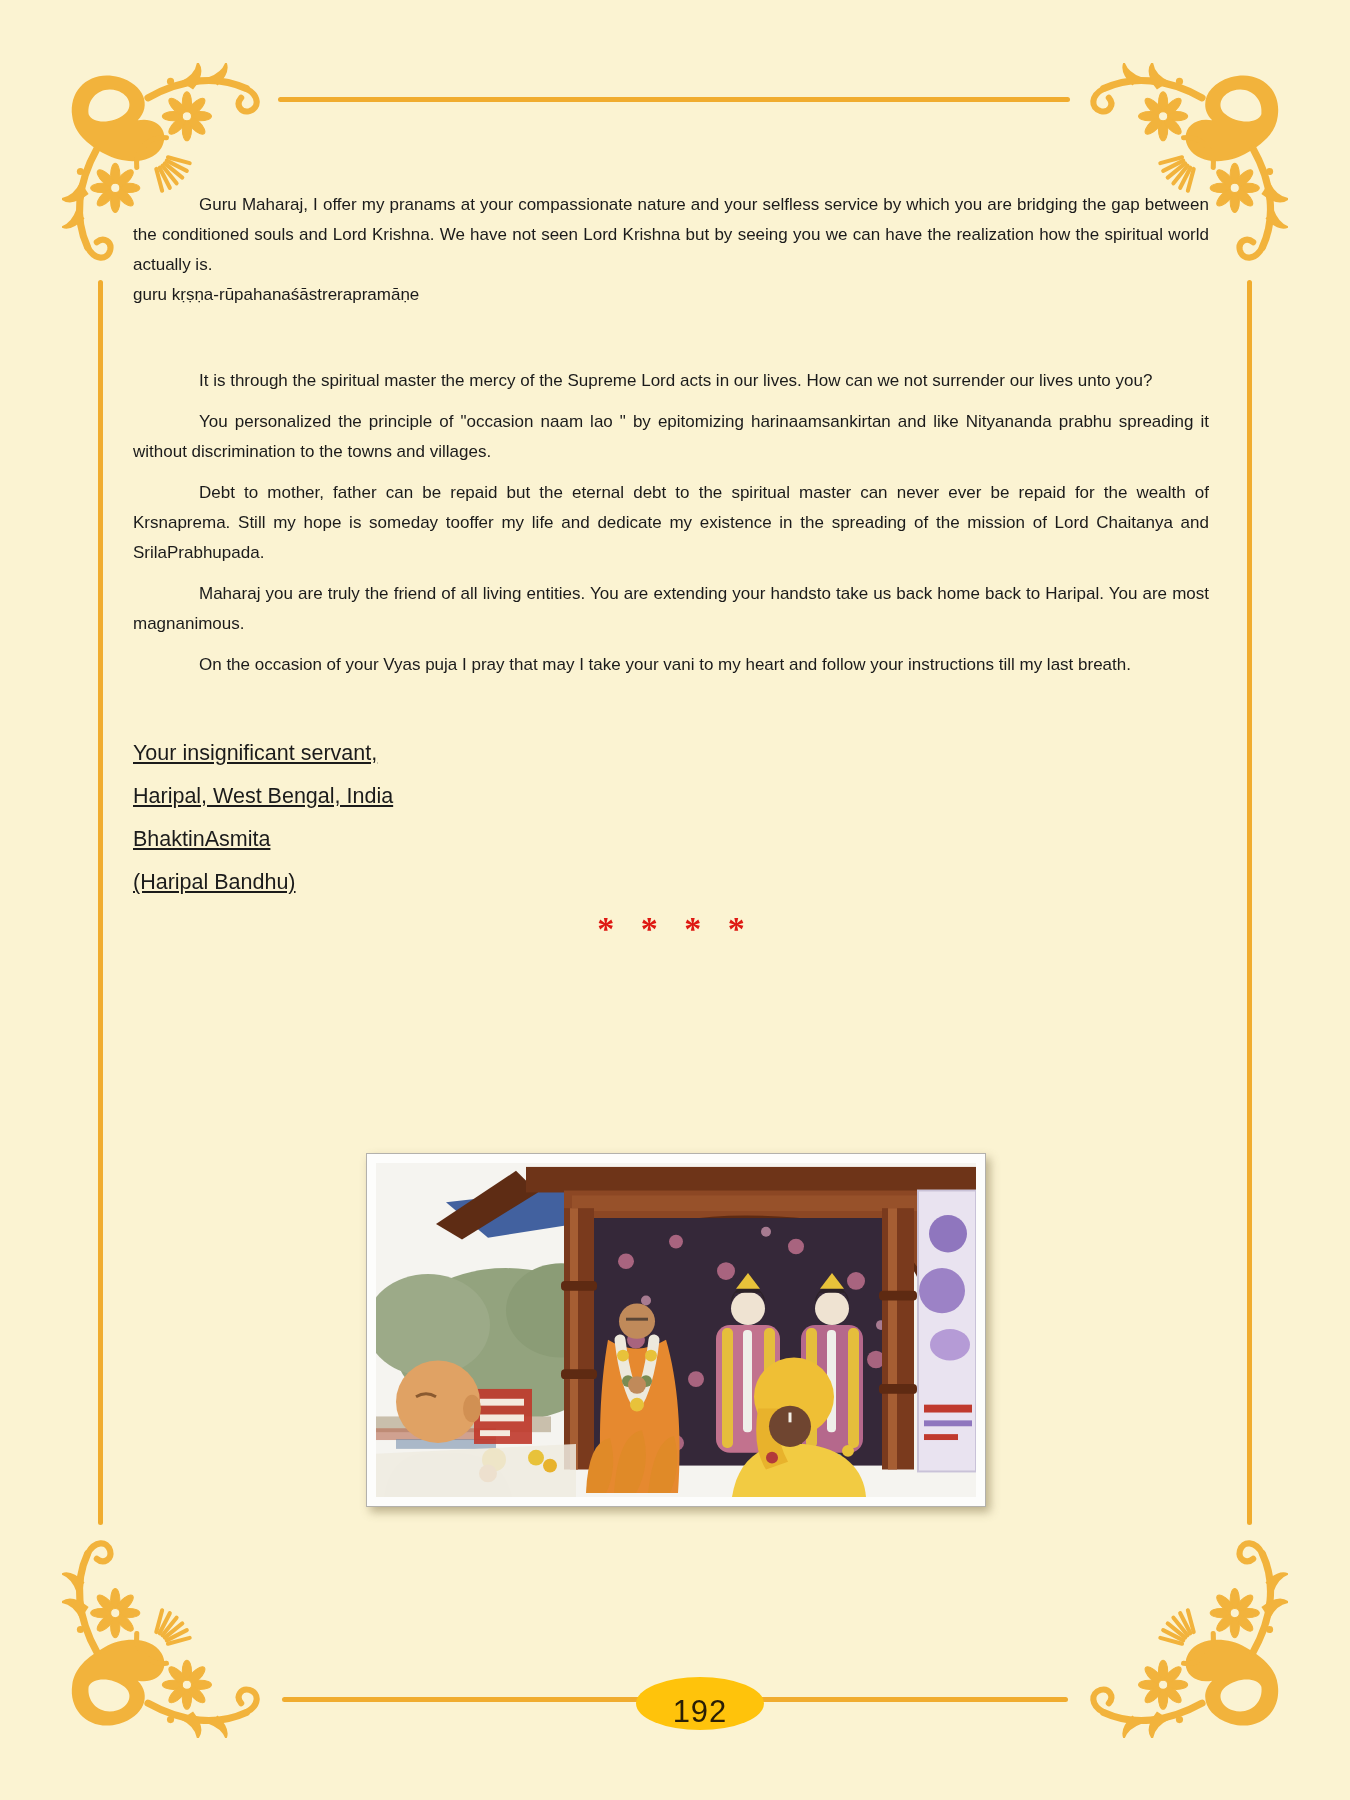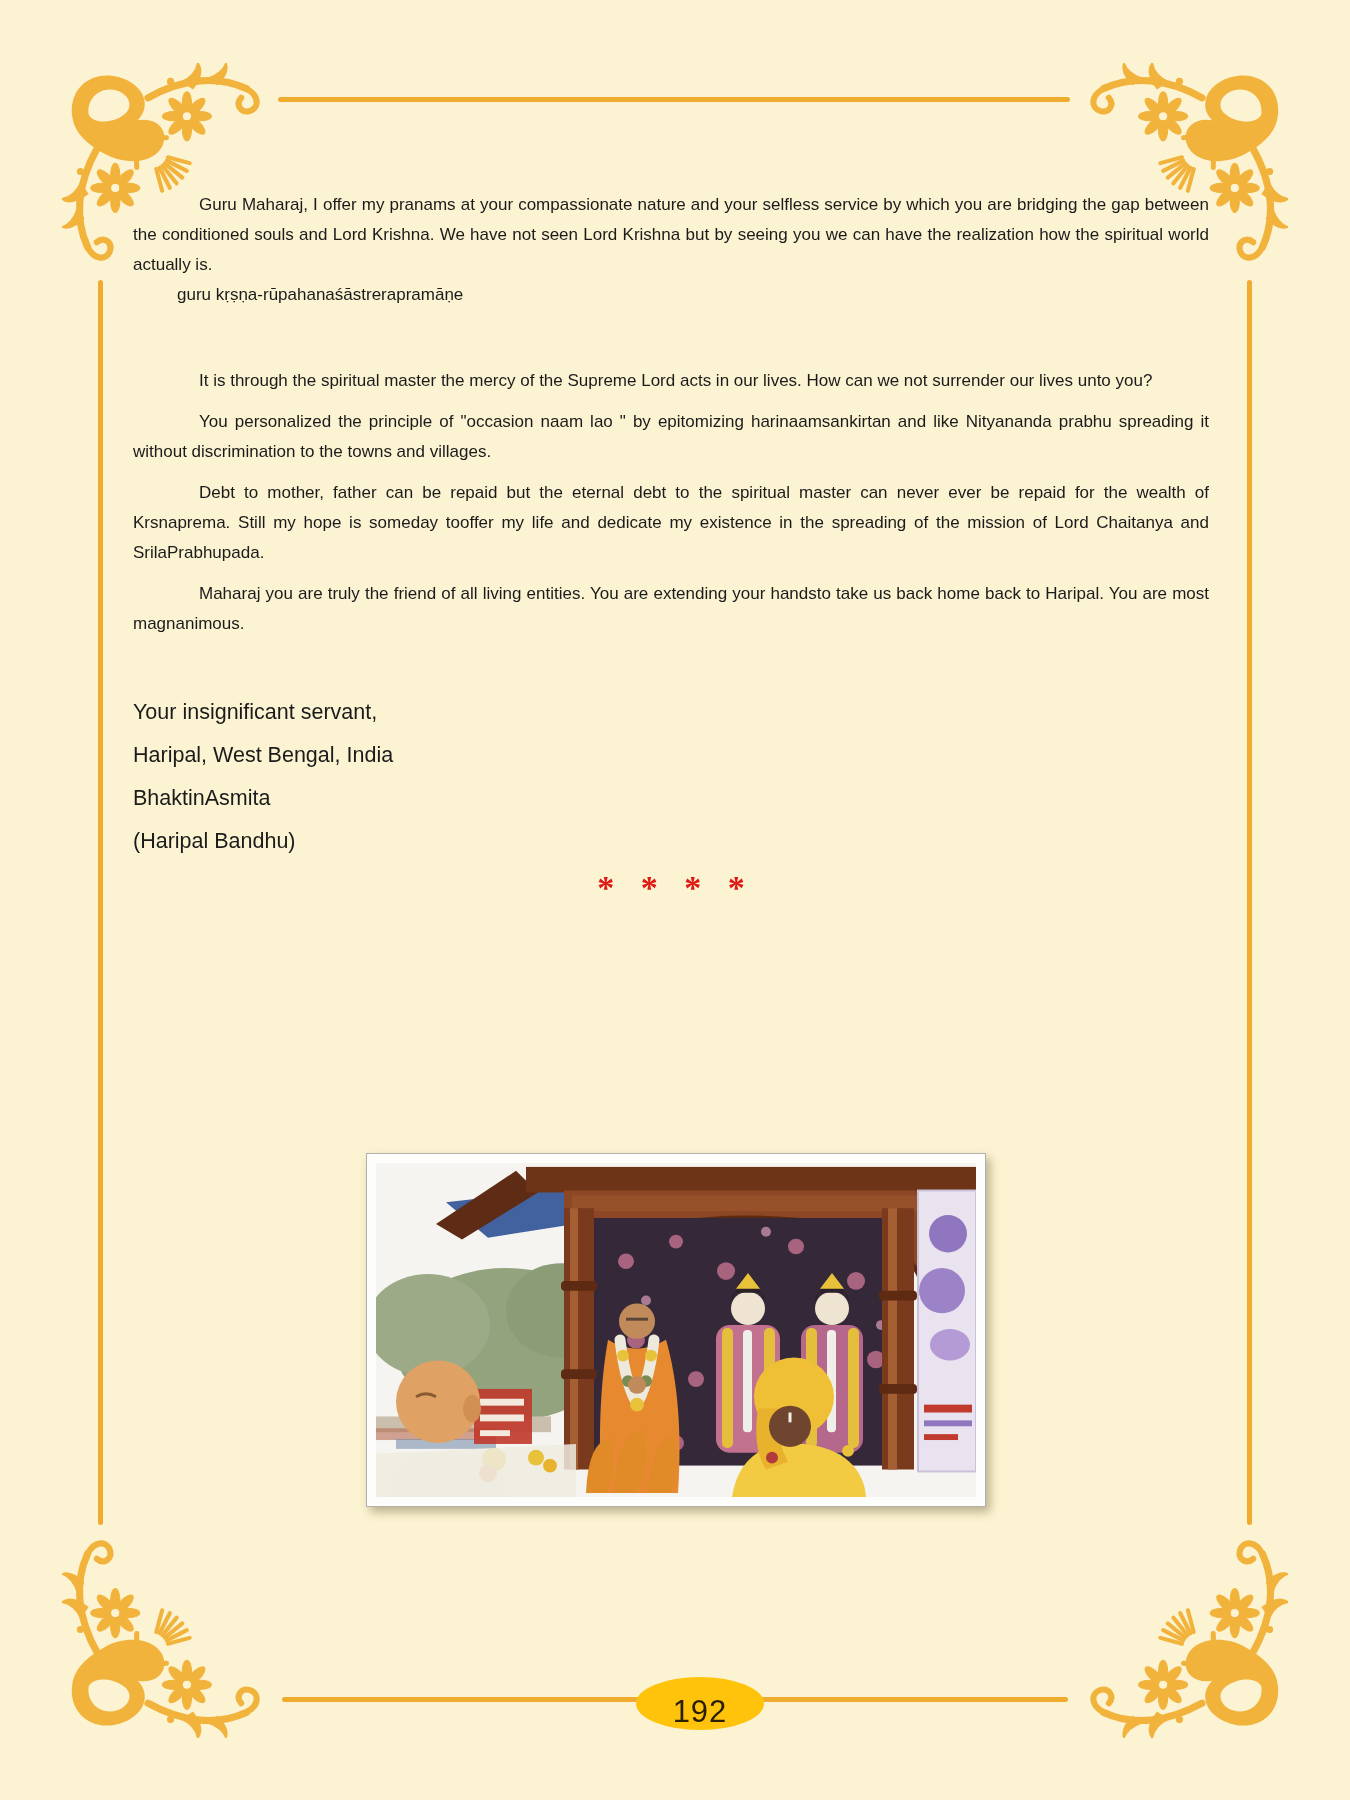--- a/index.html
+++ b/index.html
@@ -25,24 +25,24 @@
   #corner-tl{left:62px;top:63px;}
   #corner-tr{right:62px;top:63px;transform:scaleX(-1);}
   #corner-bl{left:62px;bottom:62px;transform:scaleY(-1);}
   #corner-br{right:62px;bottom:62px;transform:scale(-1,-1);}
   
   #letter{position:absolute;left:133px;top:190px;width:1076px;z-index:2;}
   #letter p{margin:0;font-size:17px;line-height:30px;text-align:justify;}
   p.indent{text-indent:66px;}
   #opening-paragraph{margin-bottom:66px;}
   .verse-line{font-size:21.5px;line-height:30px;margin:0 0 20px 0;text-align:left;}
-  #verse{margin-bottom:56px;margin-left:44px;}
+  #verse{margin-bottom:56px;}
   .body-para{margin-bottom:11px !important;}
   #body-paragraphs p:last-child{margin-bottom:58px !important;}
-  #signature div{font-size:21.5px;line-height:30px;margin-bottom:13px;}
+  #signature div{font-size:21.5px;line-height:30px;margin-bottom:13px;text-decoration:underline;}
   #separator{
     text-align:center;color:var(--accent-red,#DE1812);
     font-family:"Liberation Serif","DejaVu Serif",serif;
     font-size:34px;font-weight:700;word-spacing:18px;margin-top:6px;
   }
   
   #photo-frame{
     position:absolute;left:366px;top:1153px;z-index:2;
     background:#FDFDFC;padding:9px;border:1px solid #B3B1AC;
     box-shadow:4px 5px 9px rgba(110,95,55,.45);
@@ -127,20 +127,21 @@
 
   <div id="verse">
     <p class="verse-line">guru kṛṣṇa-rūpahanaśāstrerapramāṇe</p>
   </div>
 
   <div id="body-paragraphs">
     <p class="indent body-para">It is through the spiritual master the mercy of the Supreme Lord acts in our lives. How can we not surrender our lives unto you?</p>
     <p class="indent body-para">You personalized the principle of "occasion naam lao " by epitomizing harinaamsankirtan and like Nityananda prabhu spreading it without discrimination to the towns and villages.</p>
     <p class="indent body-para">Debt to mother, father can be repaid but the eternal debt to the spiritual master can never ever be repaid for the wealth of Krsnaprema. Still my hope is someday tooffer my life and dedicate my existence in the spreading of the mission of Lord Chaitanya and SrilaPrabhupada.</p>
     <p class="indent body-para">Maharaj you are truly the friend of all living entities. You are extending your handsto take us back home back to Haripal. You are most magnanimous.</p>
+    <p class="indent body-para">On the occasion of your Vyas puja I pray that may I take your vani to my heart and follow your instructions till my last breath.</p>
   </div>
 
   <div id="signature">
     <div>Your insignificant servant,</div>
     <div>Haripal, West Bengal, India</div>
     <div>BhaktinAsmita</div>
     <div>(Haripal Bandhu)</div>
   </div>
 
   <div id="separator">* * * *</div>

